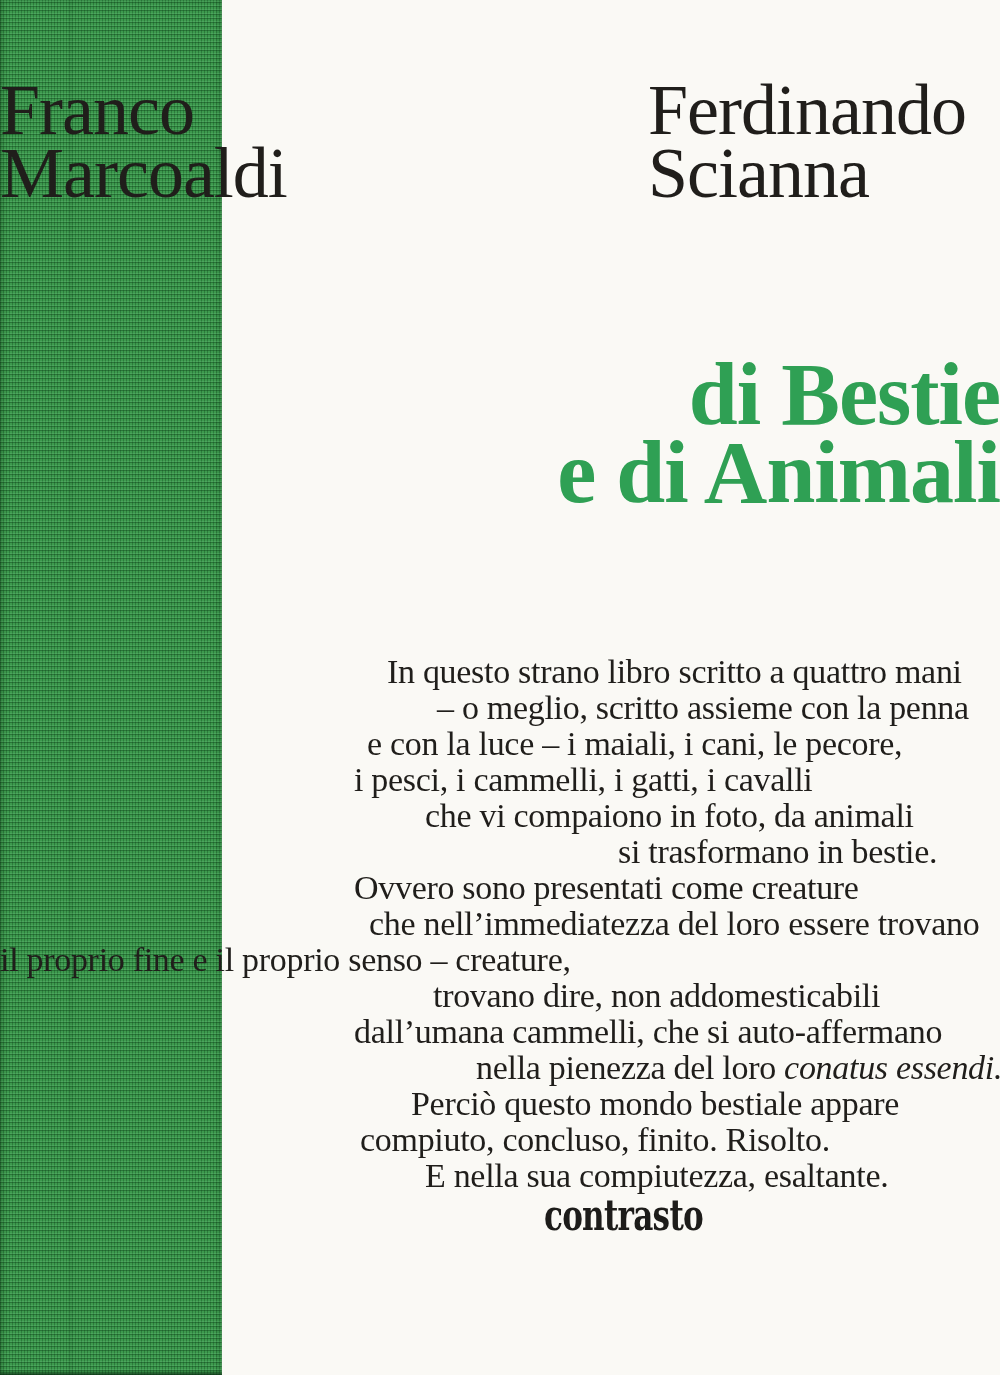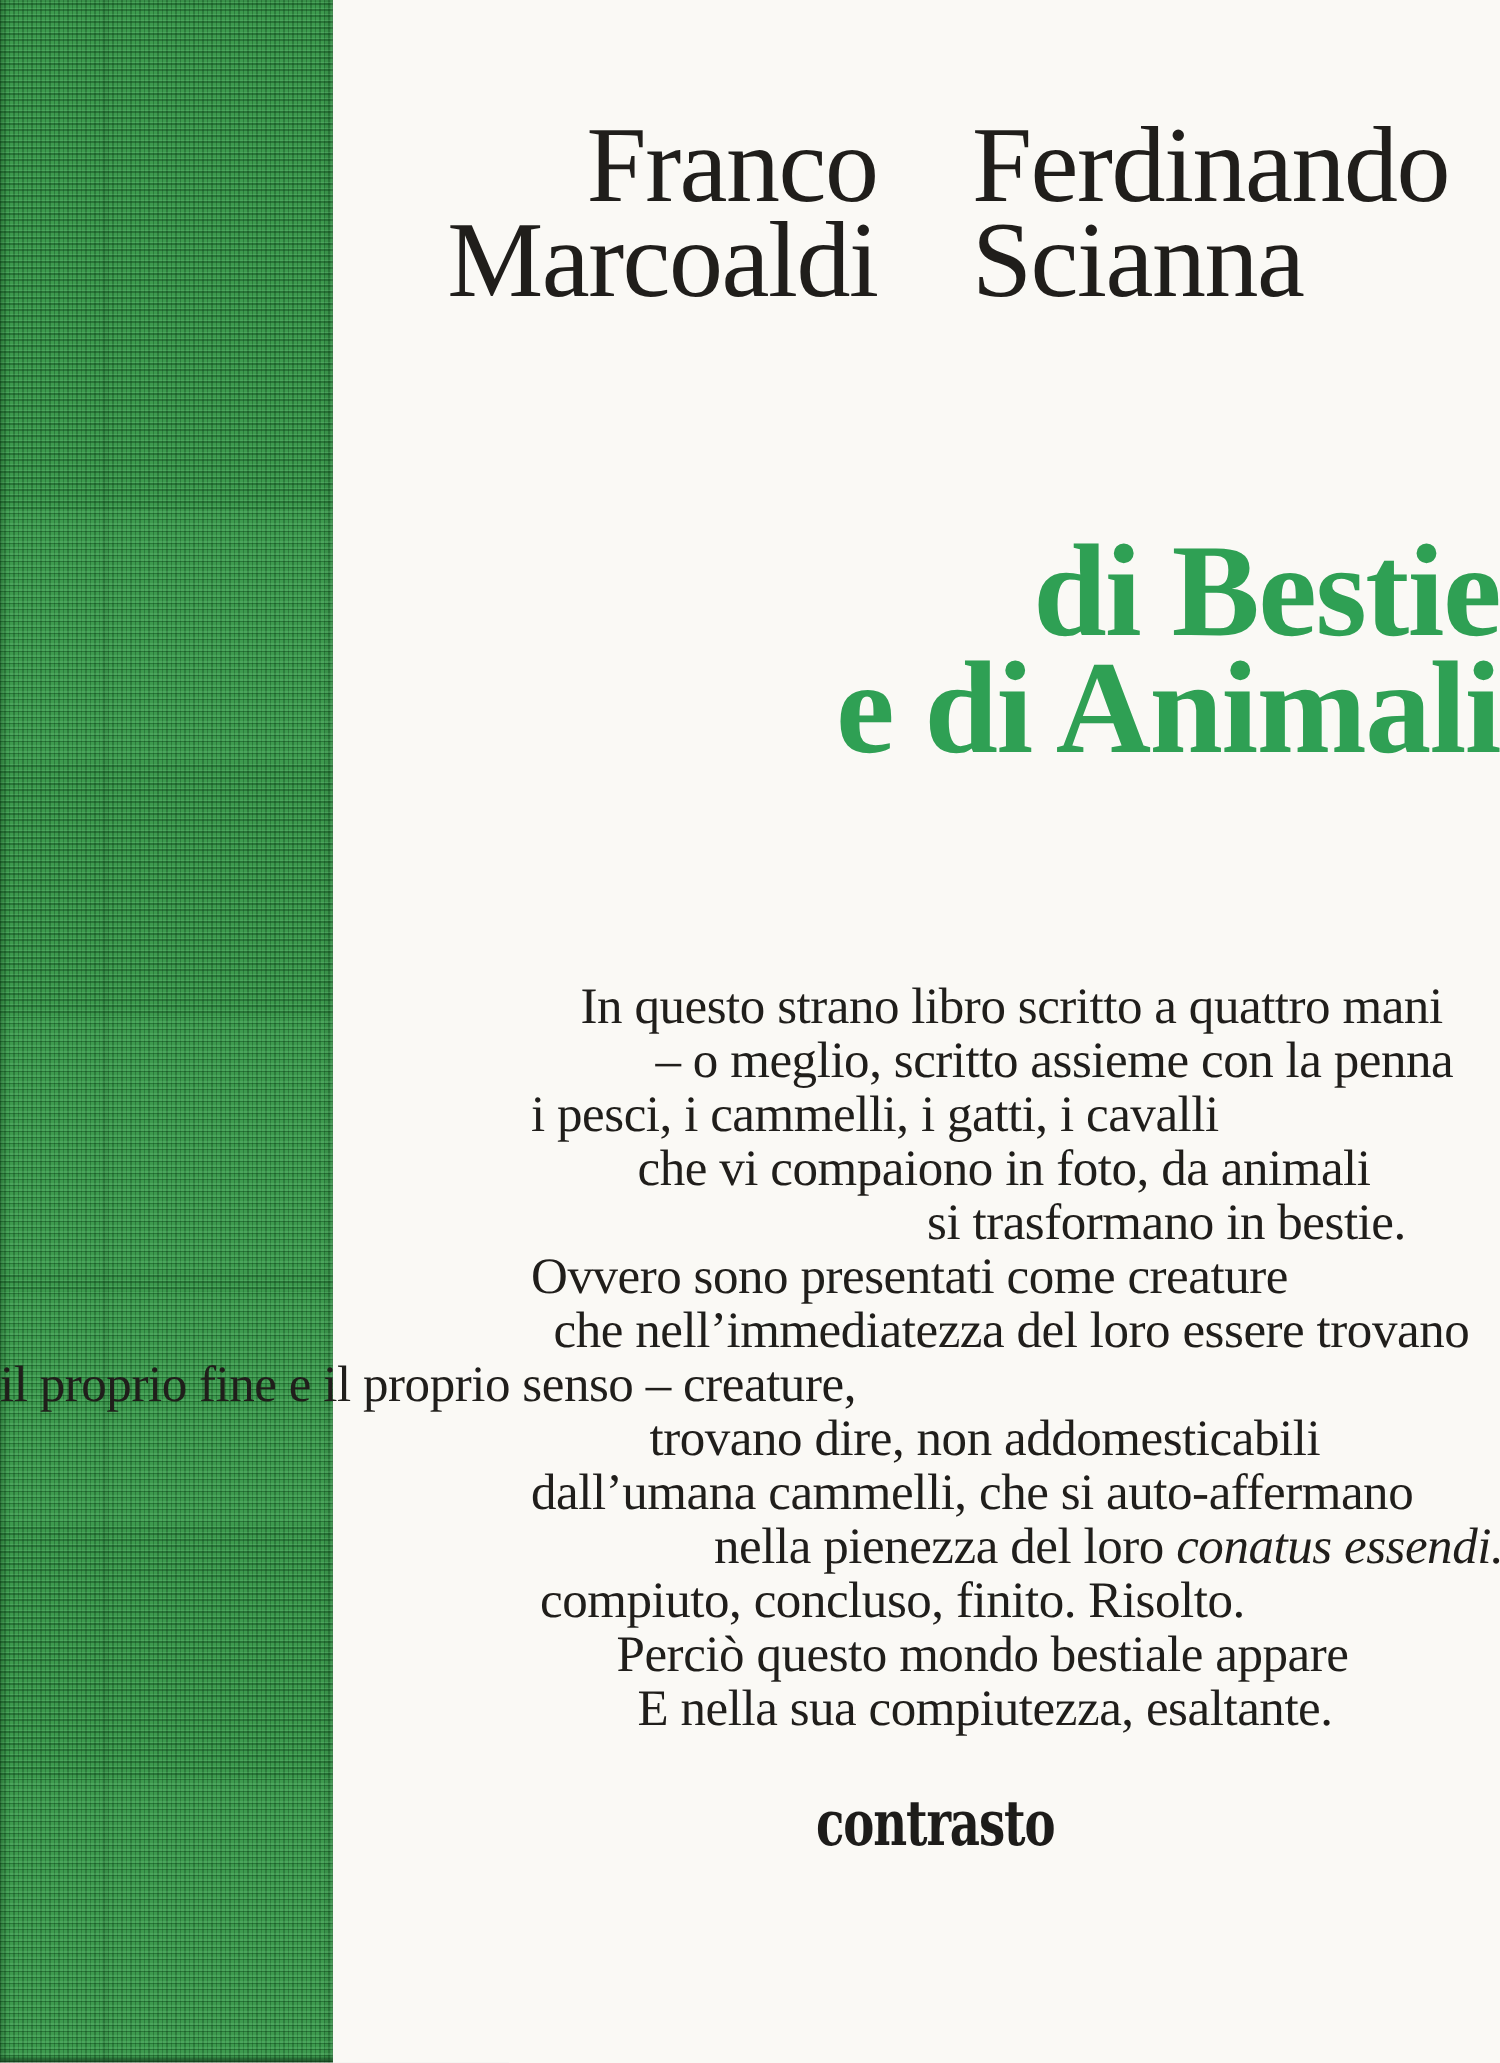--- a/index.html
+++ b/index.html
@@ -40,21 +40,21 @@
 
   
   .authors { position: absolute; top: 79px; left: 0; width: 1000px; }
   .author-col {
     position: absolute; top: 0;
     font-size: 72px;
     line-height: 63px;
     letter-spacing: -1px;
     white-space: nowrap;
   }
-  .author-col.col1 { left: 0; width: 585px; text-align: right; }
+  .author-col.col1 { left: 0; width: 585px; text-align: left; }
   .author-col.col2 { left: 648px; text-align: left; }
 
   
   .title-block {
     position: absolute;
     top: 356px; left: 246px; right: 0;
     text-align: right;
     font-size: 88px;
     font-weight: bold;
     line-height: 78px;
@@ -110,31 +110,32 @@
   </div>
 
   <div class="title-block">
     <div>di Bestie</div>
     <div>e di Animali</div>
   </div>
 
   <div class="poem">
     <div class="poem-line" style="margin-left:387px">In questo strano libro scritto a quattro mani</div>
     <div class="poem-line" style="margin-left:437px">– o meglio, scritto assieme con la penna</div>
+    <div class="poem-line" style="margin-left:367px">e con la luce – i maiali, i cani, le pecore,</div>
     <div class="poem-line" style="margin-left:354px">i pesci, i cammelli, i gatti, i cavalli</div>
     <div class="poem-line" style="margin-left:425px">che vi compaiono in foto, da animali</div>
     <div class="poem-line" style="margin-left:618px">si trasformano in bestie.</div>
     <div class="poem-line" style="margin-left:354px">Ovvero sono presentati come creature</div>
     <div class="poem-line" style="margin-left:369px">che nell’immediatezza del loro essere trovano</div>
     <div class="poem-line" style="">il proprio fine e il proprio senso – creature,</div>
     <div class="poem-line" style="margin-left:433px">trovano dire, non addomesticabili</div>
     <div class="poem-line" style="margin-left:354px">dall’umana cammelli, che si auto-affermano</div>
     <div class="poem-line" style="margin-left:476px"><span>nella pienezza del loro </span><span class="italic">conatus essendi.</span></div>
+    <div class="poem-line" style="margin-left:411px">Perciò questo mondo bestiale appare</div>
     <div class="poem-line" style="margin-left:360px">compiuto, concluso, finito. Risolto.</div>
-    <div class="poem-line" style="margin-left:411px">Perciò questo mondo bestiale appare</div>
     <div class="poem-line" style="margin-left:425px">E nella sua compiutezza, esaltante.</div>
   </div>
 
   <div class="publisher">
     <span class="logotype">contrasto</span>
   </div>
 
 </div>
 
 </body></html>

